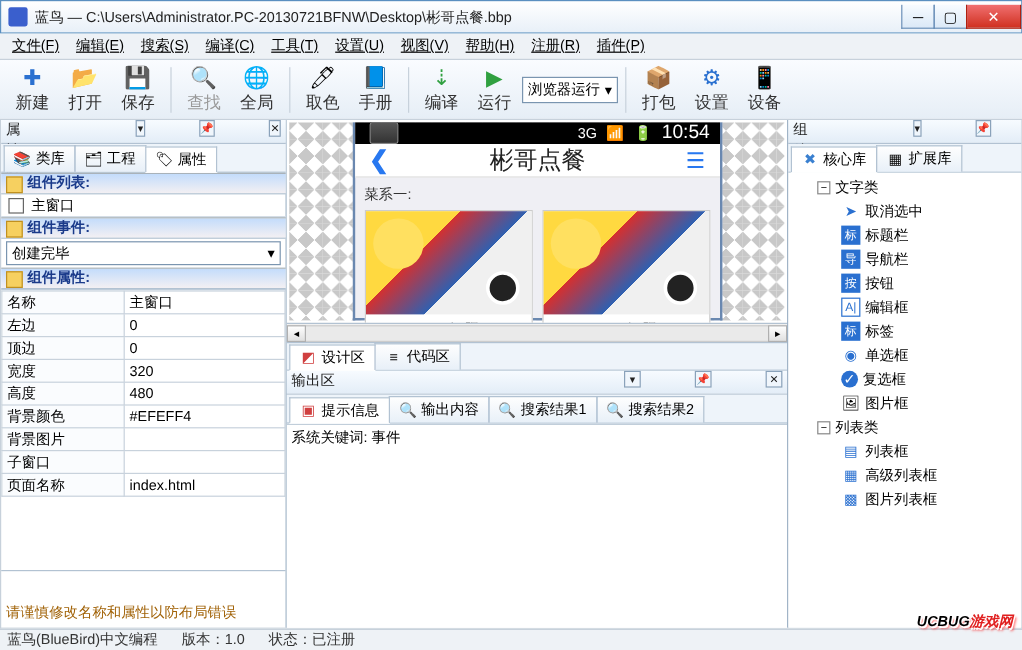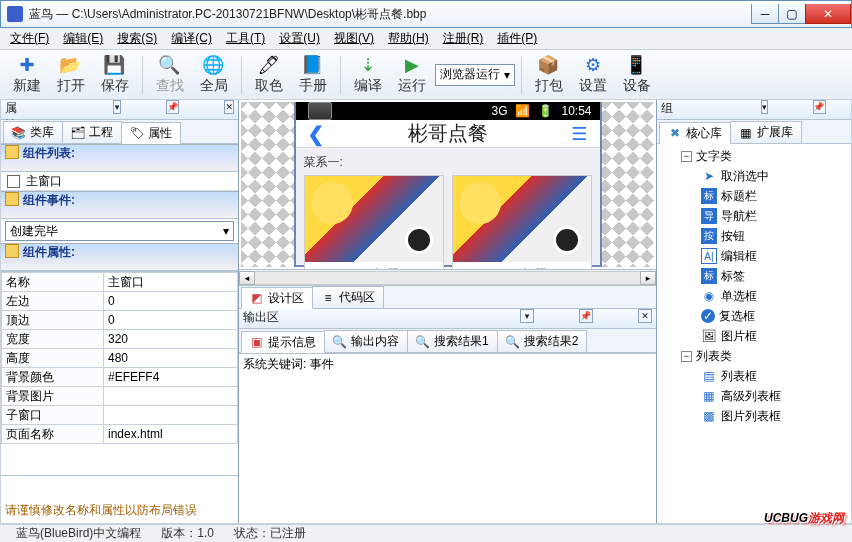--- a/index.html
+++ b/index.html
@@ -34,21 +34,21 @@
 .panelhdr { height: 20px; background: linear-gradient(#f7fbff,#e3edf7); border-bottom: 1px solid #b2c2d2; display: flex; align-items: flex-start; padding: 0 4px; font-size: 12px; color: #222; gap: 43px; }
 .panelhdr .sp { flex: 1; }
 .panelhdr .pbtn { width: 14px; height: 14px; border: 1px solid #8aa2ba; margin-left: 2px; display: flex; align-items: center; justify-content: center; font-size: 9px; background: #f0f6fc; }
 
 .tabstrip { height: 24px; background: #eef4fa; border-bottom: 1px solid #b2c2d2; display: flex; align-items: flex-end; padding-left: 2px; }
 .tab { height: 22px; padding: 2px 8px; border: 1px solid #b2c2d2; border-bottom: none; background: linear-gradient(#fefefe,#e8f0f8); margin-right: -1px; display: flex; align-items: center; gap: 4px; }
 .tab.active { background: #fff; border-bottom: 1px solid #fff; position: relative; top: 1px; }
 .tabico { width: 14px; height: 14px; display: inline-flex; align-items: center; justify-content: center; }
 
 
-.sectionhdr { height: 28px; background: linear-gradient(#c3dcfb, #f3f0f3); border-top: 1px solid #a9b2b9; border-bottom: 1px solid #b2c2d2; display: flex; align-items: flex-start; padding: 0 4px; gap: 4px; color: #1a3a8a; font-weight: bold; }
+.sectionhdr { height: 18px; background: linear-gradient(#c3dcfb, #f3f0f3); border-top: 1px solid #a9b2b9; border-bottom: 1px solid #b2c2d2; display: flex; align-items: flex-end; padding: 0 4px; gap: 4px; color: #1a3a8a; font-weight: bold; }
 .sectionhdr .ico { width: 14px; height: 14px; background: #f6d060; border: 1px solid #c09020; }
 .listrow { height: 19px; border-bottom: 1px solid #d4dde6; display: flex; align-items: center; padding-left: 6px; gap: 6px; }
 .listrow .box { width: 13px; height: 13px; border: 1px solid #666; background: #fff; }
 .combo { height: 20px; border: 1px solid #7a95b0; margin: 2px 4px; display: flex; align-items: center; padding: 0 4px; background: #fff; }
 .combo .arr { margin-left: auto; }
 
 .propgrid { flex: 1; overflow: auto; border-top: 1px solid #b2c2d2; }
 .propgrid table { width: 100%; border-collapse: collapse; }
 .propgrid td { border: 1px solid #c8d2dc; height: 19px; padding: 0 4px; vertical-align: middle; }
 .propgrid td:first-child { width: 102px; background: #fafcfe; }
@@ -85,21 +85,21 @@
 
 
 .tree { flex: 1; overflow: auto; padding: 2px 0; background: #fff; }
 .treenode { height: 20px; display: flex; align-items: center; padding-left: 6px; gap: 4px; cursor: default; }
 .treenode .tw { width: 11px; height: 11px; border: 1px solid #888; display: flex; align-items: center; justify-content: center; font-size: 9px; line-height: 1; background: #fff; }
 .treenode .tico { width: 16px; height: 16px; display: inline-flex; align-items: center; justify-content: center; font-size: 12px; }
 .ind1 { padding-left: 24px; }
 .ind2 { padding-left: 44px; }
 
 
-.status { position: absolute; left: 0; right: 0; bottom: 0; height: 18px; background: #eef2f6; border-top: 1px solid #c7d1db; display: flex; align-items: center; padding: 0 16px; gap: 20px; color: #333; }
+.status { position: absolute; left: 0; right: 0; bottom: 0; height: 18px; background: #eef2f6; border-top: 1px solid #c7d1db; display: flex; align-items: center; padding: 0 6px; gap: 20px; color: #333; }
 
 
 .watermark { position: absolute; right: 8px; bottom: 14px; font-size: 22px; font-style: italic; font-weight: bold; color: #000; text-shadow: 1px 1px 0 #fff, -1px -1px 0 #fff, 2px 2px 2px rgba(255,0,0,.6); pointer-events: none; }
 .watermark .red { color: #e02020; }
 </style>
 </head>
 <body>
 
 <div class="titlebar">
   <div class="icon"></div>
@@ -277,21 +277,21 @@
 
   <div class="midcol">
     <div class="canvaswrap">
       <div class="canvasbg">
         <div class="phone">
           <div class="phonestatus">
             <div class="kbdico"></div>
             <span>3G</span>
             <span>📶</span>
             <span>🔋</span>
-            <span style="font-size:12px">10:54</span>
+            <span style="font-size:16px">10:54</span>
           </div>
           <div class="phonenav">
             <span class="back">❮</span>
             <span class="ttl">彬哥点餐</span>
             <span class="menu">☰</span>
           </div>
           <div class="phonebody">
             <div class="bodylbl">菜系一:</div>
             <div class="cards">
               <div class="card">

